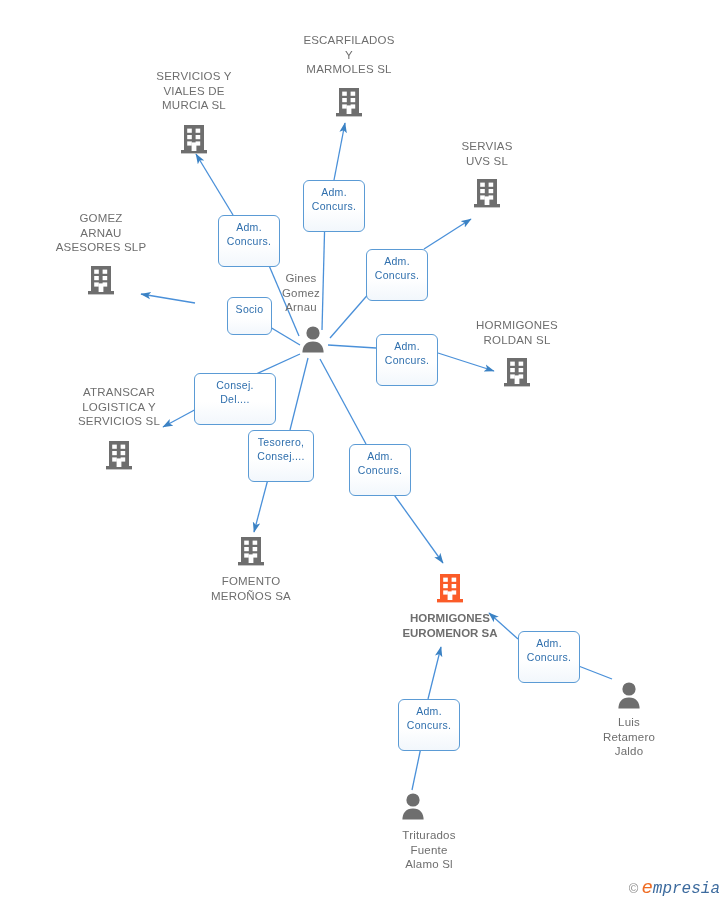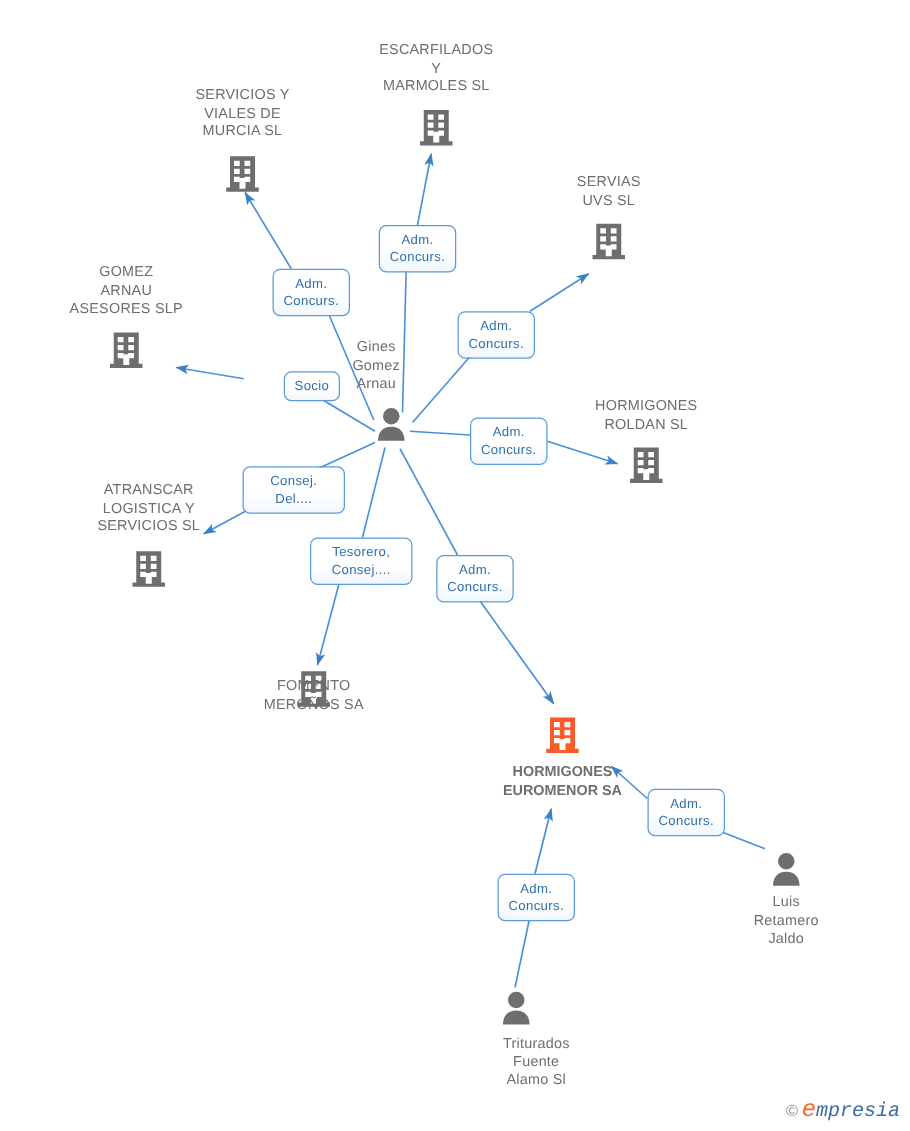--- a/index.html
+++ b/index.html
@@ -54,21 +54,21 @@
   .edge-label {
     position: absolute;
     box-sizing: border-box;
     border: 1px solid #5b9bd5;
     border-radius: 6px;
     background: linear-gradient(to bottom, #ffffff 0%, #ffffff 55%, #f2f7fc 100%);
     color: #2f6fad;
     font-size: 10.5px;
     line-height: 14px;
     text-align: center;
-    padding: 4px 3px 4px 3px;
+    padding: 4px 3px 18px 3px;
     white-space: pre-line;
     letter-spacing: 0.3px;
   }
   #watermark {
     position: absolute;
     right: 8px;
     bottom: 6px;
     display: flex;
     align-items: center;
     gap: 3px;
@@ -128,21 +128,21 @@
 Concurs.</div>
       <div class="edge-label" style="left: 218px; top: 215px; width: 62px; min-height: 34px;">Adm.
 Concurs.</div>
       <div class="edge-label" style="left: 366px; top: 249px; width: 62px; min-height: 34px;">Adm.
 Concurs.</div>
       <div class="edge-label" style="left: 195px; top: 297px; width: 45px; min-height: 22px; margin-left: 32px;">Socio</div>
       <div class="edge-label" style="left: 376px; top: 334px; width: 62px; min-height: 34px;">Adm.
 Concurs.</div>
       <div class="edge-label" style="left: 194px; top: 373px; width: 82px; min-height: 34px;">Consej.
 Del....</div>
-      <div class="edge-label" style="left: 248px; top: 430px; width: 82px; min-height: 34px;">Tesorero,
+      <div class="edge-label" style="left: 248px; top: 430px; width: 66px; min-height: 34px;">Tesorero,
 Consej....</div>
       <div class="edge-label" style="left: 349px; top: 444px; width: 62px; min-height: 34px;">Adm.
 Concurs.</div>
       <div class="edge-label" style="left: 518px; top: 631px; width: 62px; min-height: 34px;">Adm.
 Concurs.</div>
       <div class="edge-label" style="left: 398px; top: 699px; width: 62px; min-height: 34px;">Adm.
 Concurs.</div>
     </div>
 
   <div id="nodes-group">
@@ -269,21 +269,21 @@
           <rect x="2" y="27" width="26" height="3.4" fill="#6e6e6e"></rect>
           <rect x="8.2" y="5.6" width="4.6" height="4.2" fill="#ffffff"></rect>
           <rect x="16.6" y="5.6" width="4.6" height="4.2" fill="#ffffff"></rect>
           <rect x="8.2" y="12.0" width="4.6" height="4.2" fill="#ffffff"></rect>
           <rect x="16.6" y="12.0" width="4.6" height="4.2" fill="#ffffff"></rect>
           <rect x="8.2" y="18.4" width="4.6" height="4.2" fill="#ffffff"></rect>
           <rect x="16.6" y="18.4" width="4.6" height="4.2" fill="#ffffff"></rect>
           <rect x="12.6" y="19.4" width="4.8" height="8.6" fill="#ffffff"></rect>
         </svg>
       </div>
-      <div class="node" style="left: 251px; top: 542px;">
+      <div class="node" style="left: 251px; top: 574px;">
         <div class="node-label">FOMENTO
 MEROÑOS SA</div>
       </div>
       <div class="node" style="left: 450px; top: 572px;">
         <svg class="node-icon" width="30" height="32" viewBox="0 0 30 32">
           <rect x="5" y="2" width="20" height="26" fill="#fb5b28"></rect>
           <rect x="2" y="27" width="26" height="3.4" fill="#fb5b28"></rect>
           <rect x="8.2" y="5.6" width="4.6" height="4.2" fill="#ffffff"></rect>
           <rect x="16.6" y="5.6" width="4.6" height="4.2" fill="#ffffff"></rect>
           <rect x="8.2" y="12.0" width="4.6" height="4.2" fill="#ffffff"></rect>

